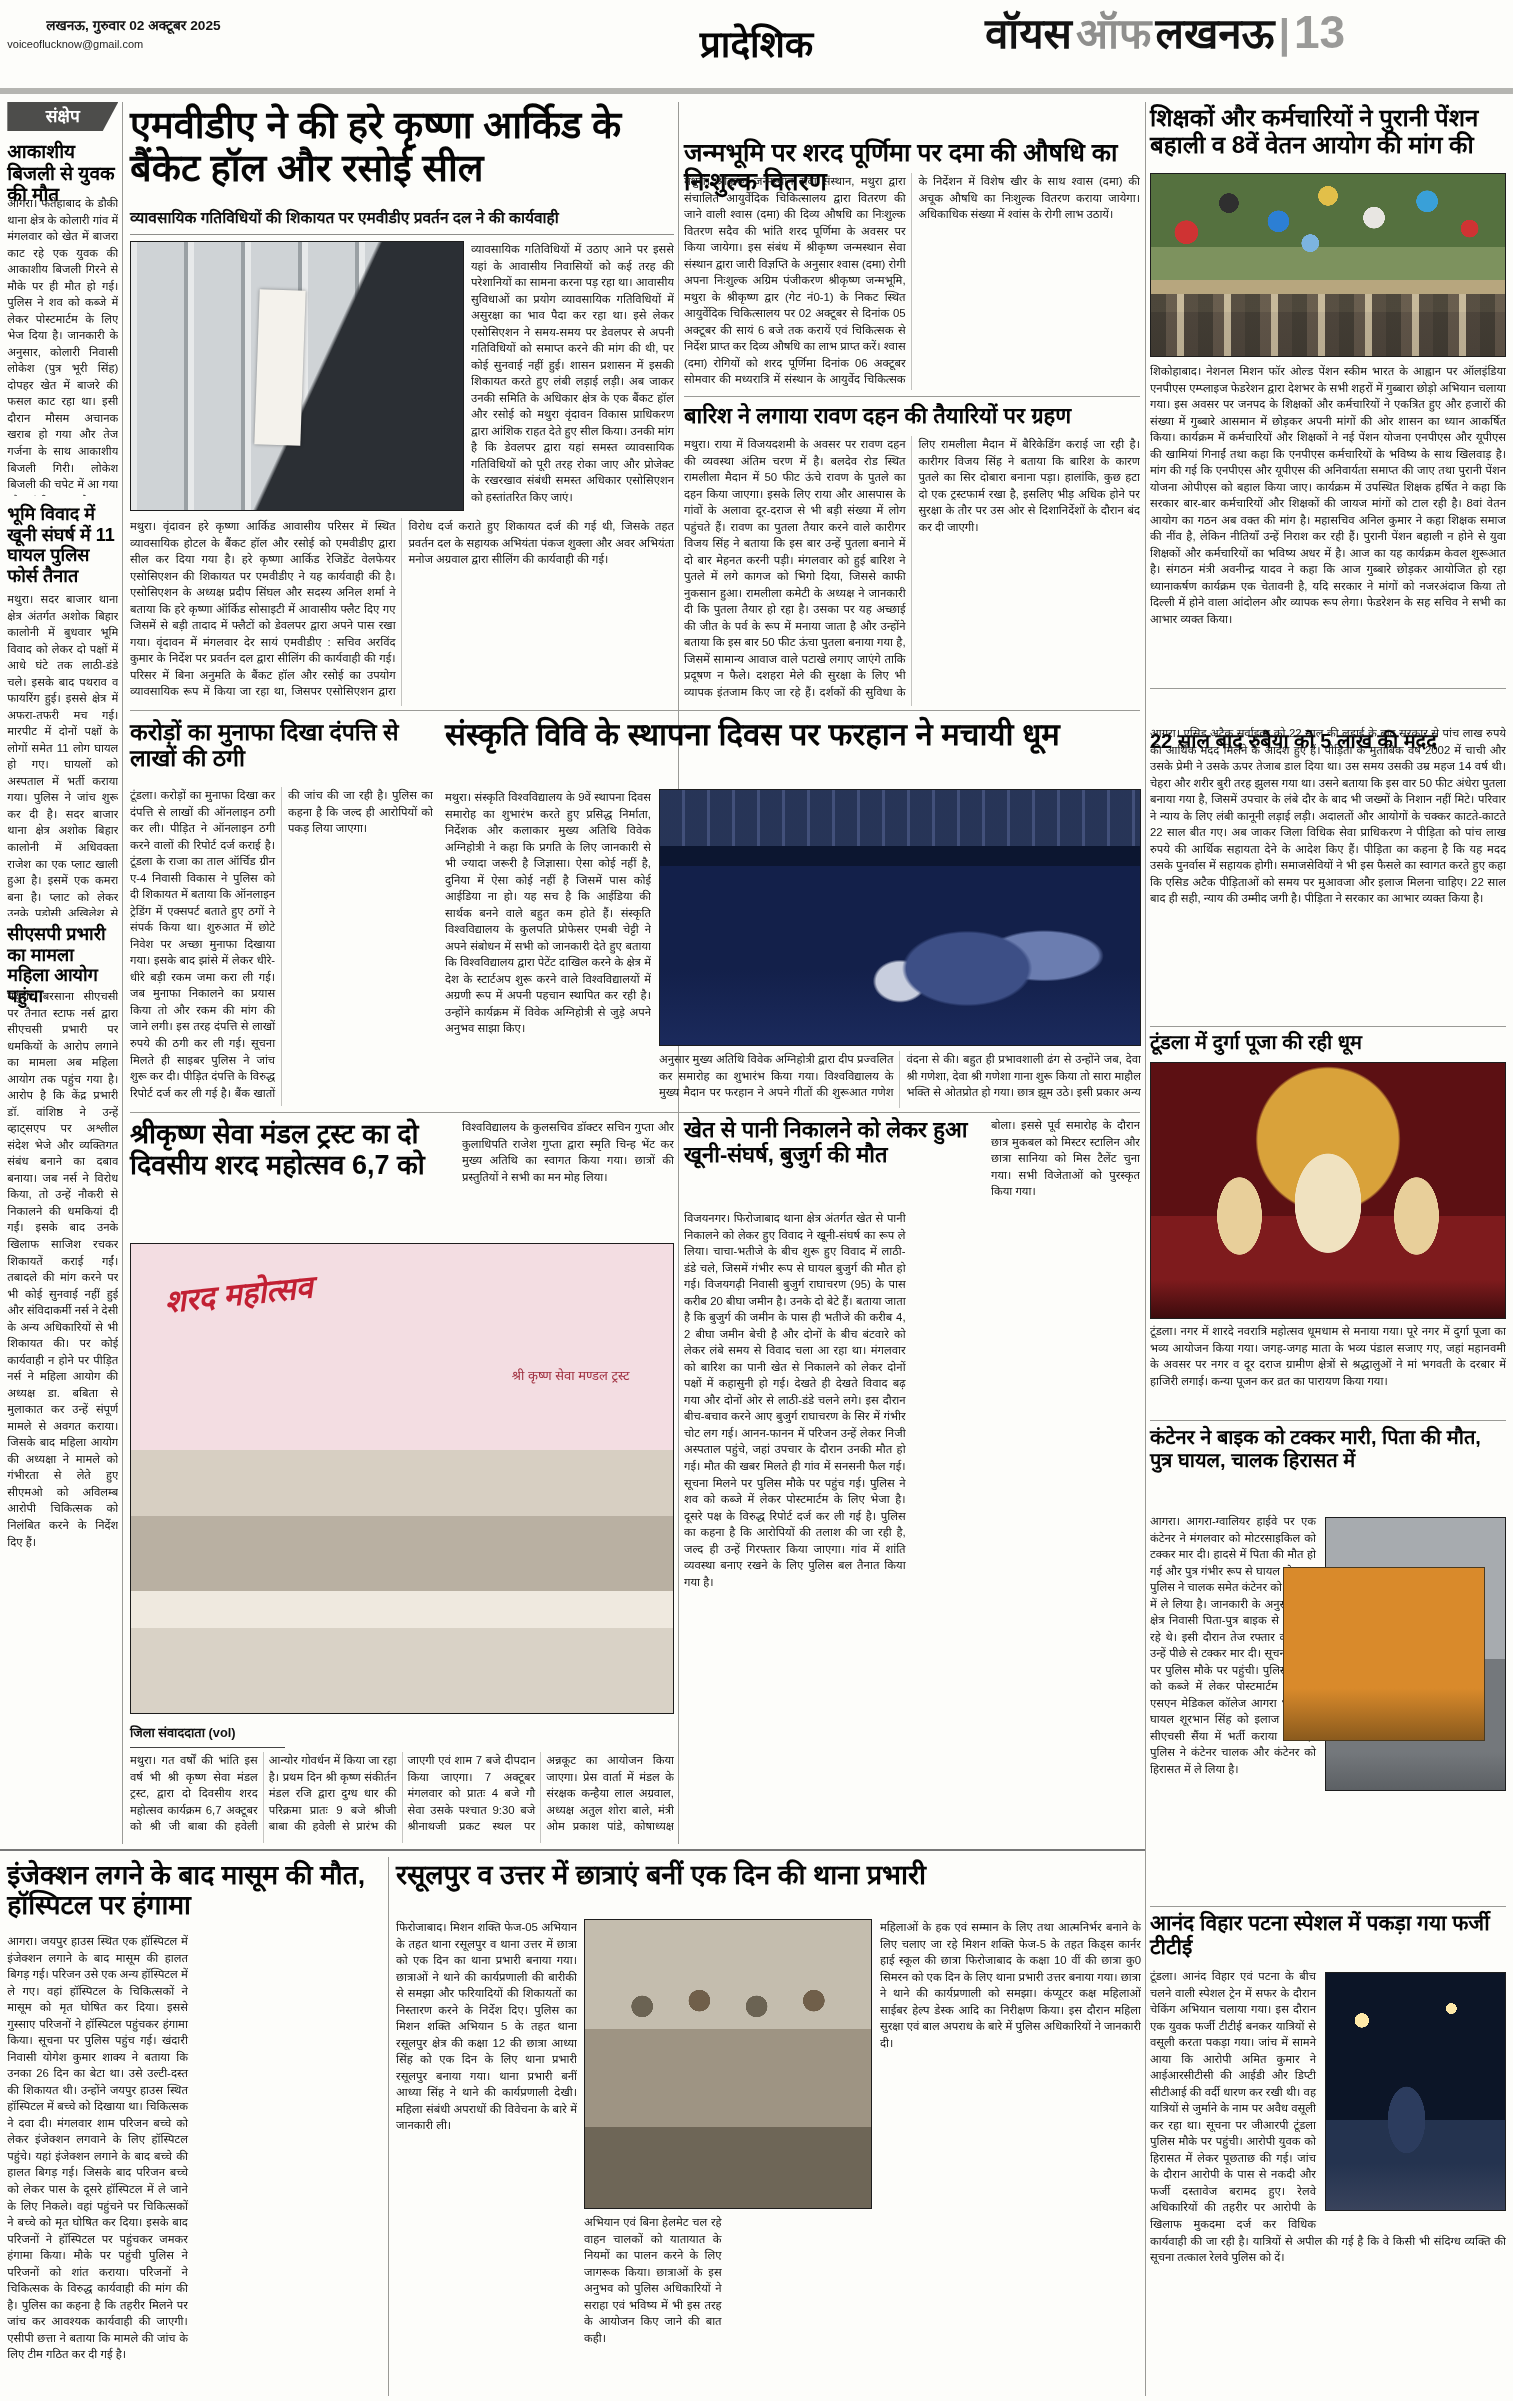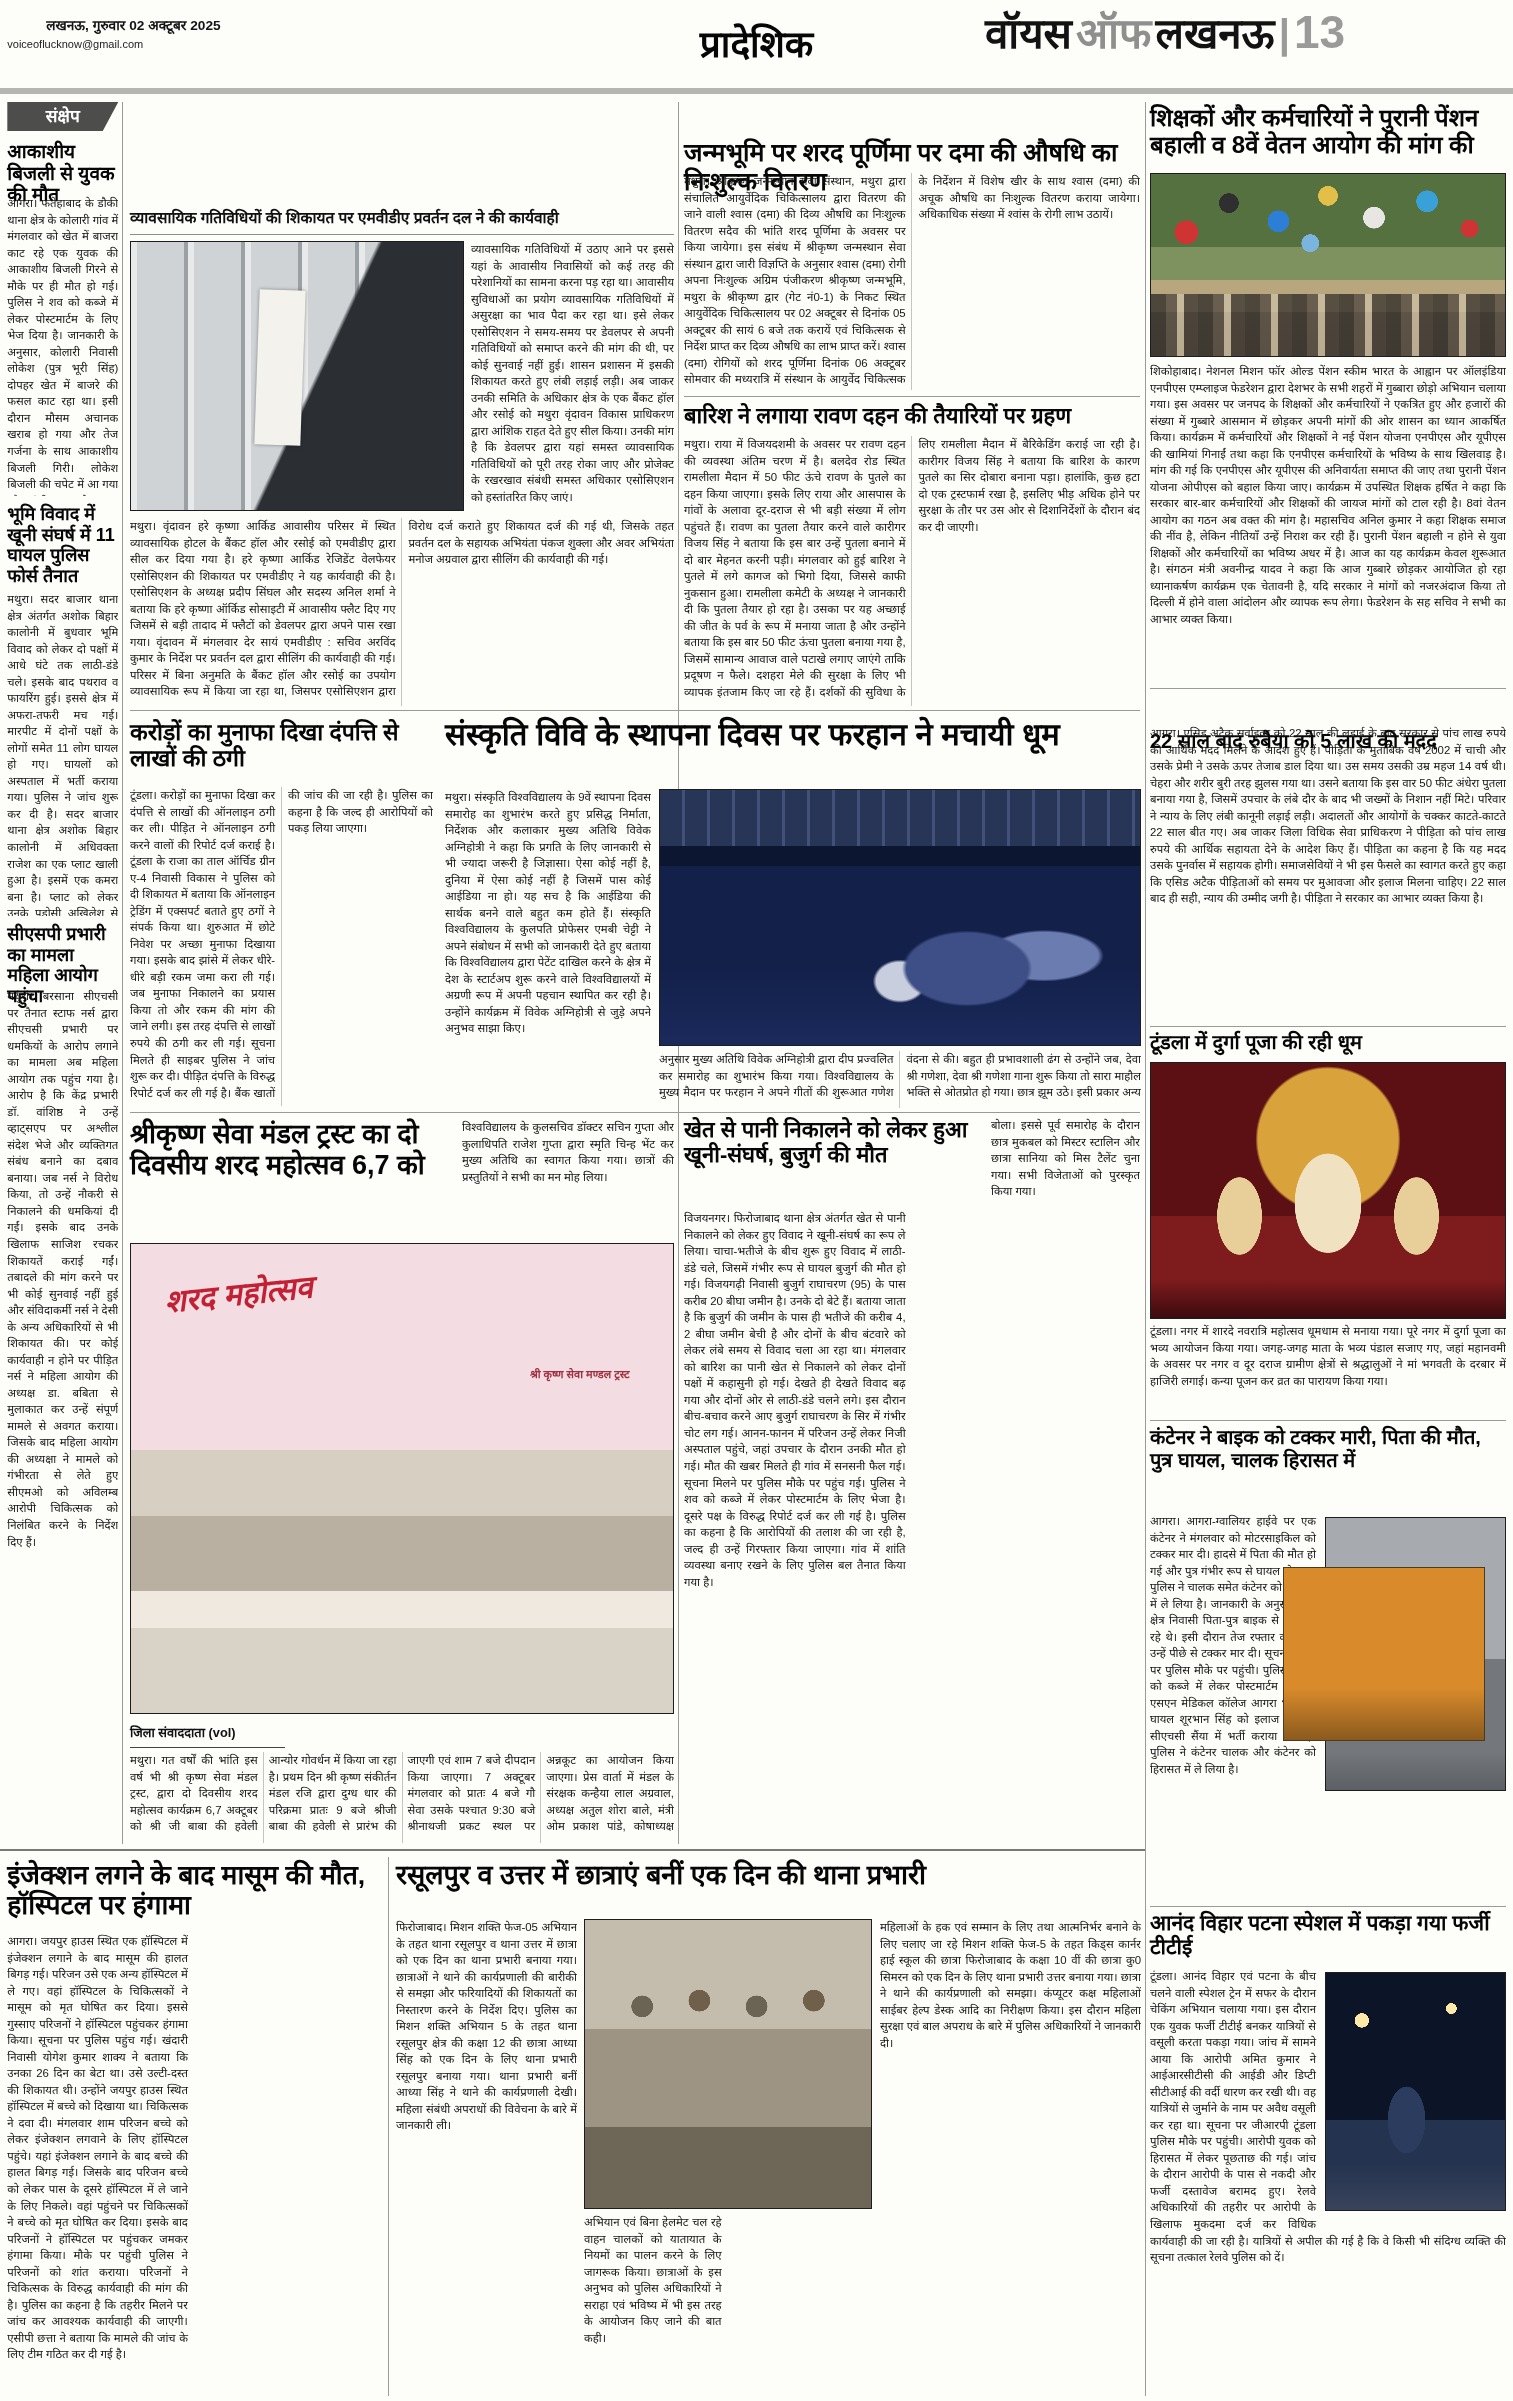--- a/index.html
+++ b/index.html
@@ -41,21 +41,21 @@
   .ph-stage{background:radial-gradient(ellipse at 64% 70%,#3d4f86 0 14%,transparent 15%),
      radial-gradient(ellipse at 80% 65%,#6b7db0 0 10%,transparent 11%),
      radial-gradient(ellipse at 50% 75%,#c8cede 0 7%,transparent 8%),
      linear-gradient(#0c1630 0 30%,#13204a 30% 70%,#1b2a5c);}
   .truss{position:absolute;left:0;top:0;width:100%;height:22%;
      background:repeating-linear-gradient(90deg,transparent 0 22px,#42507a 22px 25px),
                 linear-gradient(rgba(90,110,160,.35),rgba(90,110,160,.35));}
   .ph-sharad{background:linear-gradient(#f3dde2 0 44%,#d7cfc2 44% 58%,#b9b0a2 58% 82%,#8e867a 82%);}
   .sharad-txt{position:absolute;left:6%;top:6%;color:#c22033;font-weight:bold;font-size:31px;
      transform:rotate(-6deg);font-style:italic;}
-  .sharad-sub{position:absolute;right:8%;top:26%;color:#a03040;font-weight:bold;font-size:11px;margin-left:41px;}
+  .sharad-sub{position:absolute;right:8%;top:26%;color:#a03040;font-weight:normal;font-size:13px;margin-left:41px;}
   .sharad-table{position:absolute;left:0;bottom:0;width:100%;height:26%;
      background:linear-gradient(#efe9df 0 30%,#d9d2c6 30%),
      repeating-linear-gradient(90deg,rgba(40,38,34,.75) 0 31px,rgba(120,110,96,.2) 31px 64px);}
   .ph-durga{background:
      radial-gradient(ellipse 55px 82px at 50% 55%,#f0e2c0 0 60%,transparent 61%),
      radial-gradient(ellipse 37px 64px at 25% 60%,#e8cf9a 0 60%,transparent 61%),
      radial-gradient(ellipse 37px 64px at 75% 60%,#e8cf9a 0 60%,transparent 61%),
      radial-gradient(ellipse at 50% 30%,#d9a23a 0 28%,transparent 29%),
      linear-gradient(#5c1013 0 60%,#7e1b1d 60% 85%,#3c0b0d);}
   .ph-police{background:
@@ -102,20 +102,21 @@
 
   <div class="abs hl" style="left:7.3px;top:141px;width:111px;font-size:19px;">आकाशीय बिजली से युवक की मौत</div>
   <div class="abs body" style="left:7.3px;top:195px;width:111px;height:301px;">आगरा। फतेहाबाद के डौकी थाना क्षेत्र के कोलारी गांव में मंगलवार को खेत में बाजरा काट रहे एक युवक की आकाशीय बिजली गिरने से मौके पर ही मौत हो गई। पुलिस ने शव को कब्जे में लेकर पोस्टमार्टम के लिए भेज दिया है। जानकारी के अनुसार, कोलारी निवासी लोकेश (पुत्र भूरी सिंह) दोपहर खेत में बाजरे की फसल काट रहा था। इसी दौरान मौसम अचानक खराब हो गया और तेज गर्जना के साथ आकाशीय बिजली गिरी। लोकेश बिजली की चपेट में आ गया और गंभीर रूप से झुलस गया, जिससे उसकी मौके पर ही मौत हो गई। घटना की सूचना मिलते ही क्षेत्रीय पुलिस मौके पर पहुंची और शव को पोस्टमार्टम के लिए भेजा।</div>
 
   <div class="abs hl" style="left:7.3px;top:504px;width:111px;font-size:18px;">भूमि विवाद में खूनी संघर्ष में 11 घायल पुलिस फोर्स तैनात</div>
   <div class="abs body" style="left:7.3px;top:591px;width:111px;height:325px;">मथुरा। सदर बाजार थाना क्षेत्र अंतर्गत अशोक बिहार कालोनी में बुधवार भूमि विवाद को लेकर दो पक्षों में आधे घंटे तक लाठी-डंडे चले। इसके बाद पथराव व फायरिंग हुई। इससे क्षेत्र में अफरा-तफरी मच गई। मारपीट में दोनों पक्षों के लोगों समेत 11 लोग घायल हो गए। घायलों को अस्पताल में भर्ती कराया गया। पुलिस ने जांच शुरू कर दी है। सदर बाजार थाना क्षेत्र अशोक बिहार कालोनी में अधिवक्ता राजेश का एक प्लाट खाली हुआ है। इसमें एक कमरा बना है। प्लाट को लेकर उनके पड़ोसी अखिलेश से विवाद चल रहा है। मामला न्यायालय में विचाराधीन है। आरोप है कि बुधवार सुबह अखिलेश पक्ष के एक दर्जन से अधिक लोग एकराय होकर लाठी-डंडे व हथियारों से लैस होकर प्लाट पर पहुंचे और कमरे का ताला तोड़कर कब्जे का प्रयास किया। इसकी जानकारी पर अधिवक्ता के भाई मौके पर पहुंचे।</div>
 
   <div class="abs hl" style="left:7.3px;top:924px;width:111px;font-size:18px;">सीएसपी प्रभारी का मामला महिला आयोग पहुंचा</div>
   <div class="abs body" style="left:7.3px;top:988px;width:111px;height:854px;">मथुरा। बरसाना सीएचसी पर तैनात स्टाफ नर्स द्वारा सीएचसी प्रभारी पर धमकियों के आरोप लगाने का मामला अब महिला आयोग तक पहुंच गया है। आरोप है कि केंद्र प्रभारी डॉ. वांशिष्ठ ने उन्हें व्हाट्सएप पर अश्लील संदेश भेजे और व्यक्तिगत संबंध बनाने का दबाव बनाया। जब नर्स ने विरोध किया, तो उन्हें नौकरी से निकालने की धमकियां दी गईं। इसके बाद उनके खिलाफ साजिश रचकर शिकायतें कराई गईं। तबादले की मांग करने पर भी कोई सुनवाई नहीं हुई और संविदाकर्मी नर्स ने देसी के अन्य अधिकारियों से भी शिकायत की। पर कोई कार्यवाही न होने पर पीड़ित नर्स ने महिला आयोग की अध्यक्ष डा. बबिता से मुलाकात कर उन्हें संपूर्ण मामले से अवगत कराया। जिसके बाद महिला आयोग की अध्यक्षा ने मामले को गंभीरता से लेते हुए सीएमओ को अविलम्ब आरोपी चिकित्सक को निलंबित करने के निर्देश दिए हैं।</div>
 
+  <div class="abs hl" style="left:130px;top:104px;width:544px;font-size:38px;">एमवीडीए ने की हरे कृष्णा आर्किड के बैंकेट हॉल और रसोई सील</div>
   <div class="abs subhead" style="left:130px;top:206px;width:544px;">व्यावसायिक गतिविधियों की शिकायत पर एमवीडीए प्रवर्तन दल ने की कार्यवाही</div>
 
   <div class="abs photo ph-sealed" style="left:130px;top:241px;width:334px;height:270px;">
     <div class="seal-paper"></div>
   </div>
 
   <div class="abs body" style="left:471px;top:241px;width:203px;height:270px;">व्यावसायिक गतिविधियों में उठाए आने पर इससे यहां के आवासीय निवासियों को कई तरह की परेशानियों का सामना करना पड़ रहा था। आवासीय सुविधाओं का प्रयोग व्यावसायिक गतिविधियों में असुरक्षा का भाव पैदा कर रहा था। इसे लेकर एसोसिएशन ने समय-समय पर डेवलपर से अपनी गतिविधियों को समाप्त करने की मांग की थी, पर कोई सुनवाई नहीं हुई। शासन प्रशासन में इसकी शिकायत करते हुए लंबी लड़ाई लड़ी। अब जाकर उनकी समिति के अधिकार क्षेत्र के एक बैंकट हॉल और रसोई को मथुरा वृंदावन विकास प्राधिकरण द्वारा आंशिक राहत देते हुए सील किया। उनकी मांग है कि डेवलपर द्वारा यहां समस्त व्यावसायिक गतिविधियों को पूरी तरह रोका जाए और प्रोजेक्ट के रखरखाव संबंधी समस्त अधिकार एसोसिएशन को हस्तांतरित किए जाएं।</div>
 
   <div class="abs body" style="left:130px;top:518px;width:544px;height:188px;">
     <div class="cols2 full">मथुरा। वृंदावन हरे कृष्णा आर्किड आवासीय परिसर में स्थित व्यावसायिक होटल के बैंकट हॉल और रसोई को एमवीडीए द्वारा सील कर दिया गया है। हरे कृष्णा आर्किड रेजिडेंट वेलफेयर एसोसिएशन की शिकायत पर एमवीडीए ने यह कार्यवाही की है। एसोसिएशन के अध्यक्ष प्रदीप सिंघल और सदस्य अनिल शर्मा ने बताया कि हरे कृष्णा ऑर्किड सोसाइटी में आवासीय फ्लैट दिए गए जिसमें से बड़ी तादाद में फ्लैटों को डेवलपर द्वारा अपने पास रखा गया। वृंदावन में मंगलवार देर सायं एमवीडीए : सचिव अरविंद कुमार के निर्देश पर प्रवर्तन दल द्वारा सीलिंग की कार्यवाही की गई। परिसर में बिना अनुमति के बैंकट हॉल और रसोई का उपयोग व्यावसायिक रूप में किया जा रहा था, जिसपर एसोसिएशन द्वारा विरोध दर्ज कराते हुए शिकायत दर्ज की गई थी, जिसके तहत प्रवर्तन दल के सहायक अभियंता पंकज शुक्ला और अवर अभियंता मनोज अग्रवाल द्वारा सीलिंग की कार्यवाही की गई।</div>

